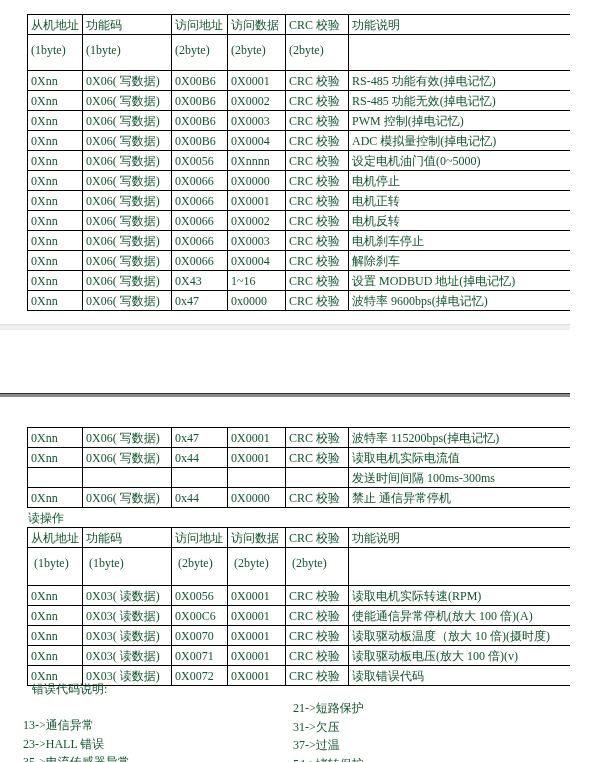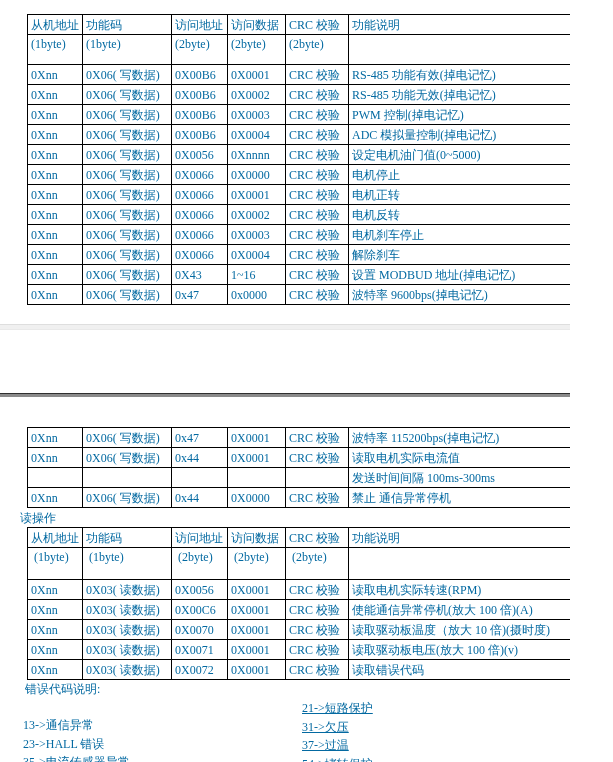--- a/index.html
+++ b/index.html
@@ -2,21 +2,21 @@
 <html><head>
 <meta charset="utf-8">
 <style>
   html, body { margin: 0; padding: 0; background: #fff; }
   .page {
     position: relative;
     width: 570px;
     height: 762px;
     background: #ffffff;
     font-family: "Liberation Serif", "DejaVu Serif", serif;
-    color: #0369a1;
+    color: #14532d;
     overflow: hidden;
   }
   table.tbl {
     position: absolute;
     left: 27px;
     border-collapse: collapse;
     table-layout: fixed;
     width: 551px;
   }
   table.tbl td {
@@ -25,21 +25,21 @@
     line-height: 14px;
     padding: 0 2px 0 3px;
     white-space: nowrap;
     overflow: hidden;
     vertical-align: middle;
     height: 19px;
   }
   tbody.byte td {
     height: 27px;
     vertical-align: top;
-    padding-top: 2px;
+    padding-top: 8px;
   }
   tbody.byte3 td { height: 29px; }
   #t1 { top: 14px; }
   #t2 { top: 427px; }
   #t3 { top: 527px; }
   .page-gap {
     position: absolute;
     left: 0; top: 324px;
     width: 613px; height: 6px;
     background: #f0f0f0;
@@ -50,34 +50,34 @@
   .rule {
     position: absolute;
     left: 0; top: 393px;
     width: 613px; height: 4px;
     background: #8a8a8a;
     border-top: 1px solid #2e2e2e;
     box-sizing: border-box;
   }
   .read-label {
     position: absolute;
-    left: 20px; top: 510px;
+    left: 28px; top: 510px;
     font-size: 12px;
     line-height: 16px;
   }
   .errors {
     position: absolute;
     left: 0; top: 681px;
     width: 613px;
     font-size: 12px;
   }
-  .err-title { margin-left: 25px; height: 18px; line-height: 16px; }
+  .err-title { margin-left: 32px; height: 18px; line-height: 16px; }
   .err-row { position: relative; height: 18.5px; }
   .err-left  { position: absolute; left: 23px;  top: 18px; }
-  .err-right { position: absolute; left: 302px; top: 1px; text-decoration: underline; }
+  .err-right { position: absolute; left: 293px; top: 1px; }
 </style>
 </head>
 <body>
 
 <div class="page">
 
   <table class="tbl" id="t1">
     <colgroup>
       <col style="width:55px">
         <col style="width:89px">

